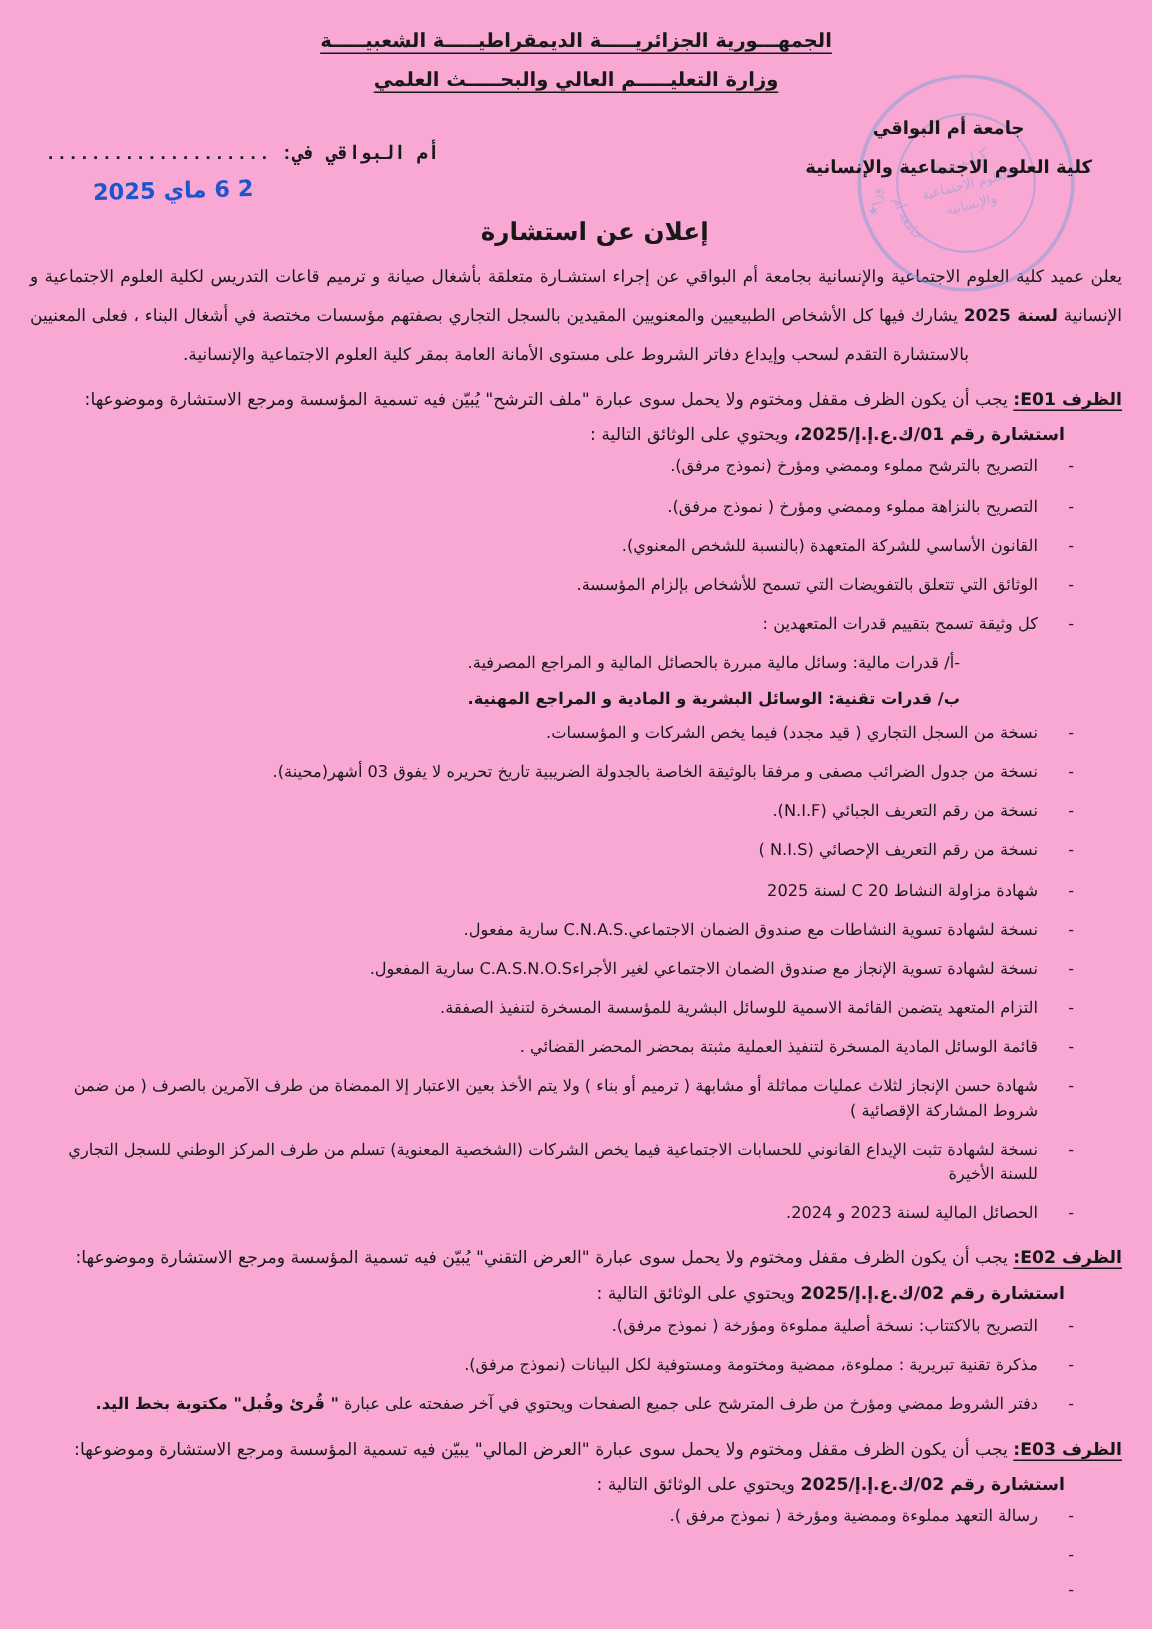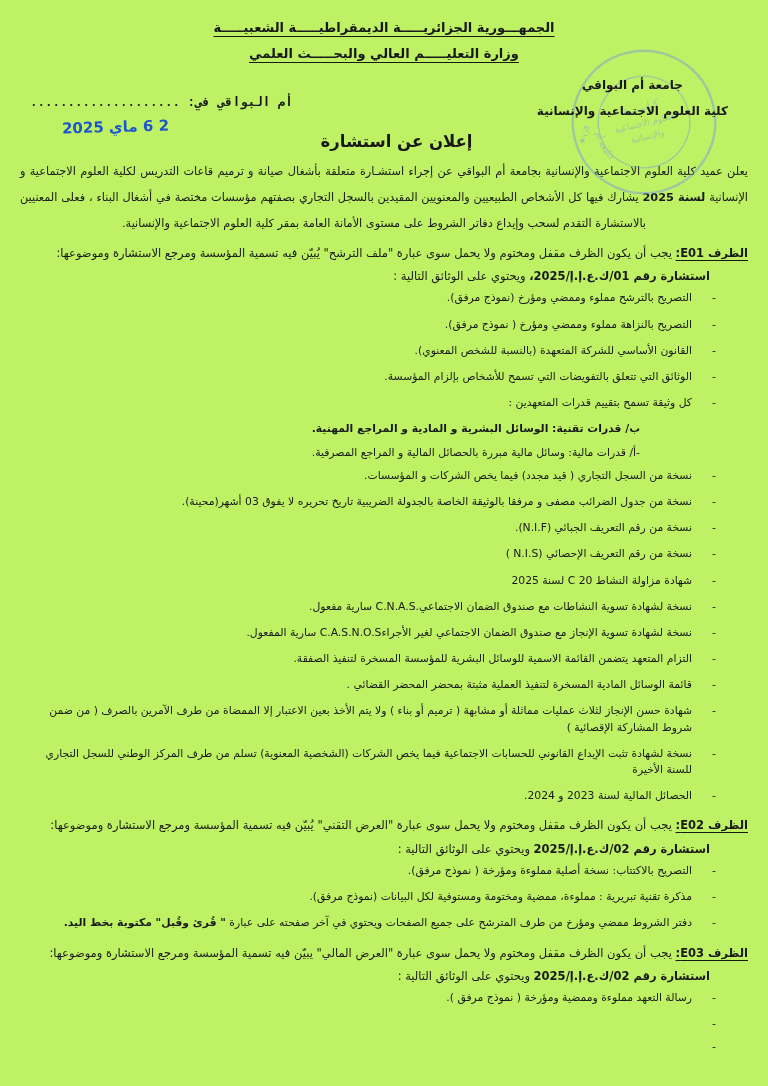--- a/index.html
+++ b/index.html
@@ -4,21 +4,21 @@
 <style>
   * { box-sizing: border-box; }
   html,body { margin:0; padding:0; }
   body {
     background:#8f8f8f;
     font-family:"DejaVu Sans", sans-serif;
   }
   .page {
     width:768px; height:1086px;
     margin:0 auto;
-    background:#bef264;
+    background:#f9a8d4;
     position:relative;
     direction:rtl;
     color:#181818;
     overflow:hidden;
   }
   
   .header { position:relative; height:132px; }
   .hdr-center {
     position:absolute; top:20px; left:0; right:0;
     text-align:center; font-weight:bold; font-size:13px;
@@ -41,21 +41,21 @@
     font-size:12.5px; font-weight:bold; direction:rtl;font-family:Liberation Mono, monospace;
   }
   .hand-date {
     position:absolute; top:118px; left:62px;
     color:#1d55cc; font-size:15px; font-weight:bold;
     letter-spacing:1.5px; transform:rotate(-1.5deg);
   }
   
   .title {
     text-align:center; font-size:16.5px; font-weight:bold;
-    margin:0 0 8px;
+    margin:13px 0 8px;
     padding-left:25px;
   }
   .intro {
     margin:0 20px; font-size:11.3px; line-height:2.3;
     text-align:justify; text-align-last:center;
   }
   .intro .b { font-weight:bold;margin-top:20px; }
   .section { margin:0 20px; }
   .sec-head { margin:5px 0 0; font-size:11.5px; line-height:2.05; }
   .sec-label { font-weight:bold; text-decoration:underline; text-underline-offset:3px; }
@@ -123,22 +123,22 @@
   <div id="sections">
       <div class="section">
         <p class="sec-head"><span class="sec-label">الظرف E01:</span><span> يجب أن يكون الظرف مقفل ومختوم ولا يحمل سوى عبارة "ملف الترشح" يُبيّن فيه تسمية المؤسسة ومرجع الاستشارة وموضوعها:</span></p>
         <p class="ref-line"><span class="ref-bold">استشارة رقم 01/ك.ع.إ.إ/2025،</span><span> ويحتوي على الوثائق التالية :</span></p>
         <div class="list">
           <div class="row"><span class="dash">-</span><span class="t">التصريح بالترشح مملوء وممضي ومؤرخ (نموذج مرفق).</span></div>
           <div class="row"><span class="dash">-</span><span class="t">التصريح بالنزاهة مملوء وممضي ومؤرخ ( نموذج مرفق).</span></div>
           <div class="row"><span class="dash">-</span><span class="t">القانون الأساسي للشركة المتعهدة (بالنسبة للشخص المعنوي).</span></div>
           <div class="row"><span class="dash">-</span><span class="t">الوثائق التي تتعلق بالتفويضات التي تسمح للأشخاص بإلزام المؤسسة.</span></div>
           <div class="row"><span class="dash">-</span><span class="t">كل وثيقة تسمح بتقييم قدرات المتعهدين :</span></div>
+          <div class="row sub"><span class="t">-أ/ قدرات مالية: وسائل مالية مبررة بالحصائل المالية و المراجع المصرفية.</span></div>
           <div class="row sub strong"><span class="t">ب/ قدرات تقنية: الوسائل البشرية و المادية و المراجع المهنية.</span></div>
-          <div class="row sub"><span class="t">-أ/ قدرات مالية: وسائل مالية مبررة بالحصائل المالية و المراجع المصرفية.</span></div>
           <div class="row"><span class="dash">-</span><span class="t">نسخة من السجل التجاري ( قيد مجدد) فيما يخص الشركات و المؤسسات.</span></div>
           <div class="row"><span class="dash">-</span><span class="t">نسخة من جدول الضرائب  مصفى و مرفقا بالوثيقة الخاصة بالجدولة الضريبية تاريخ تحريره لا يفوق 03 أشهر(محينة).</span></div>
           <div class="row"><span class="dash">-</span><span class="t">نسخة من رقم التعريف الجبائي (N.I.F).</span></div>
           <div class="row"><span class="dash">-</span><span class="t">نسخة من رقم التعريف الإحصائي (N.I.S )</span></div>
           <div class="row"><span class="dash">-</span><span class="t">شهادة مزاولة النشاط  C 20 لسنة 2025</span></div>
           <div class="row"><span class="dash">-</span><span class="t">نسخة لشهادة تسوية النشاطات مع صندوق الضمان الاجتماعي.C.N.A.S سارية مفعول.</span></div>
           <div class="row"><span class="dash">-</span><span class="t">نسخة لشهادة تسوية الإنجاز مع صندوق الضمان الاجتماعي لغير الأجراءC.A.S.N.O.S  سارية المفعول.</span></div>
           <div class="row"><span class="dash">-</span><span class="t">التزام المتعهد يتضمن القائمة الاسمية للوسائل البشرية للمؤسسة المسخرة لتنفيذ الصفقة.</span></div>
           <div class="row"><span class="dash">-</span><span class="t">قائمة الوسائل المادية المسخرة لتنفيذ العملية مثبتة بمحضر المحضر القضائي .</span></div>
           <div class="row"><span class="dash">-</span><span class="t">شهادة حسن الإنجاز لثلاث عمليات مماثلة أو مشابهة ( ترميم أو بناء ) ولا يتم الأخذ بعين الاعتبار إلا الممضاة من طرف الآمرين بالصرف ( من ضمن شروط المشاركة الإقصائية )</span></div>

